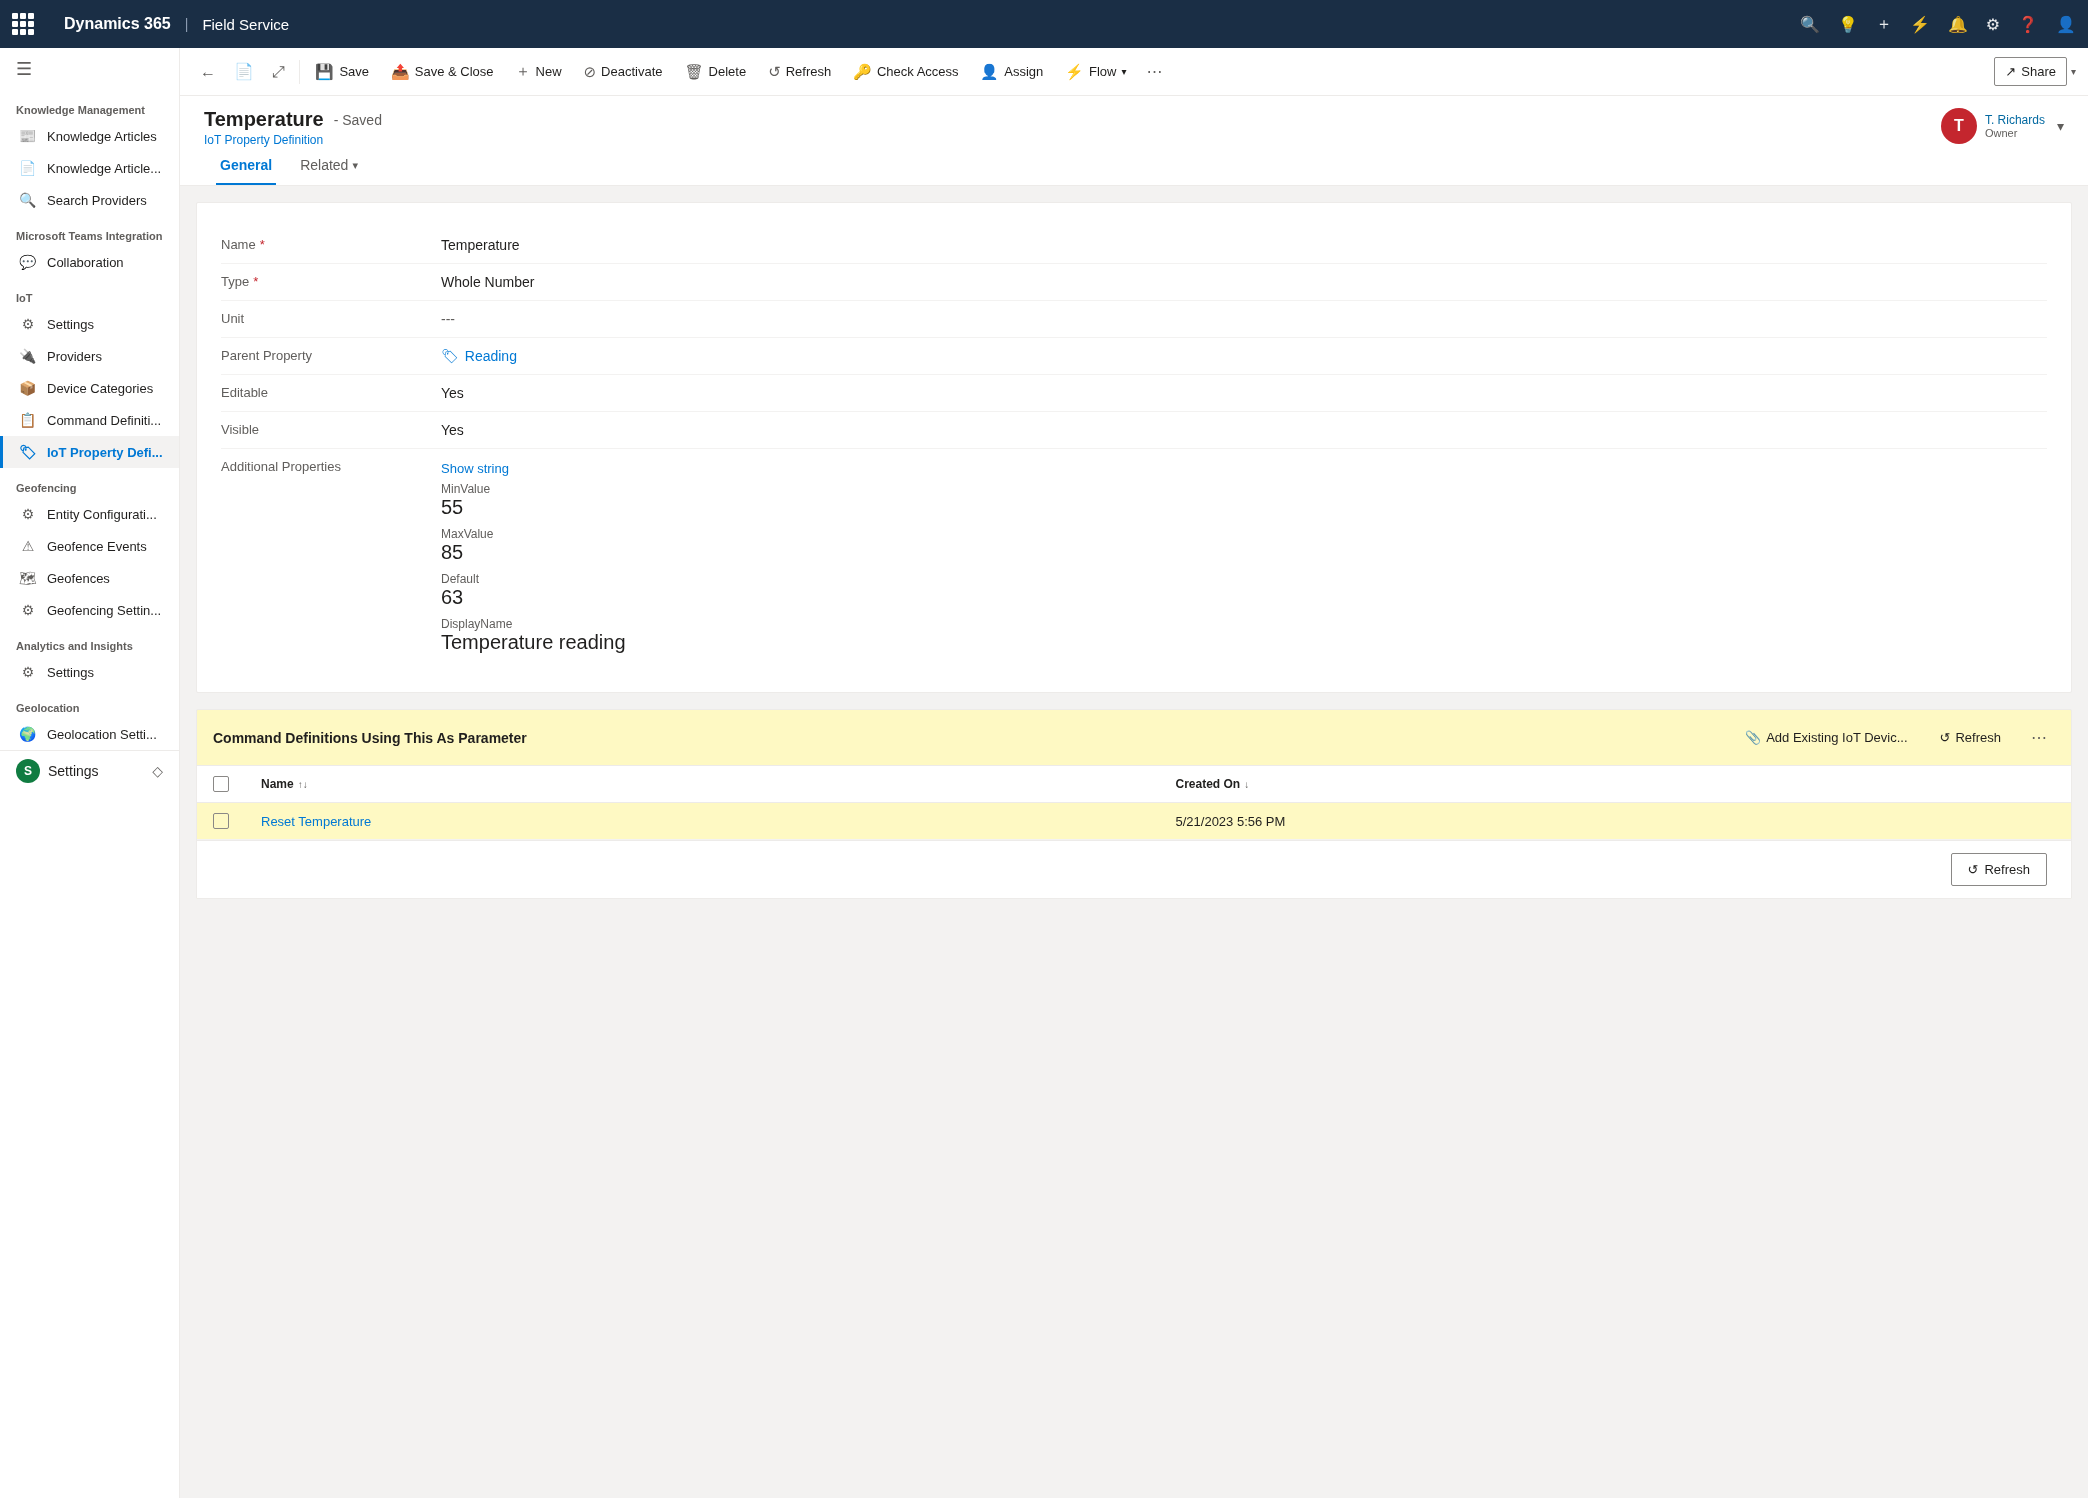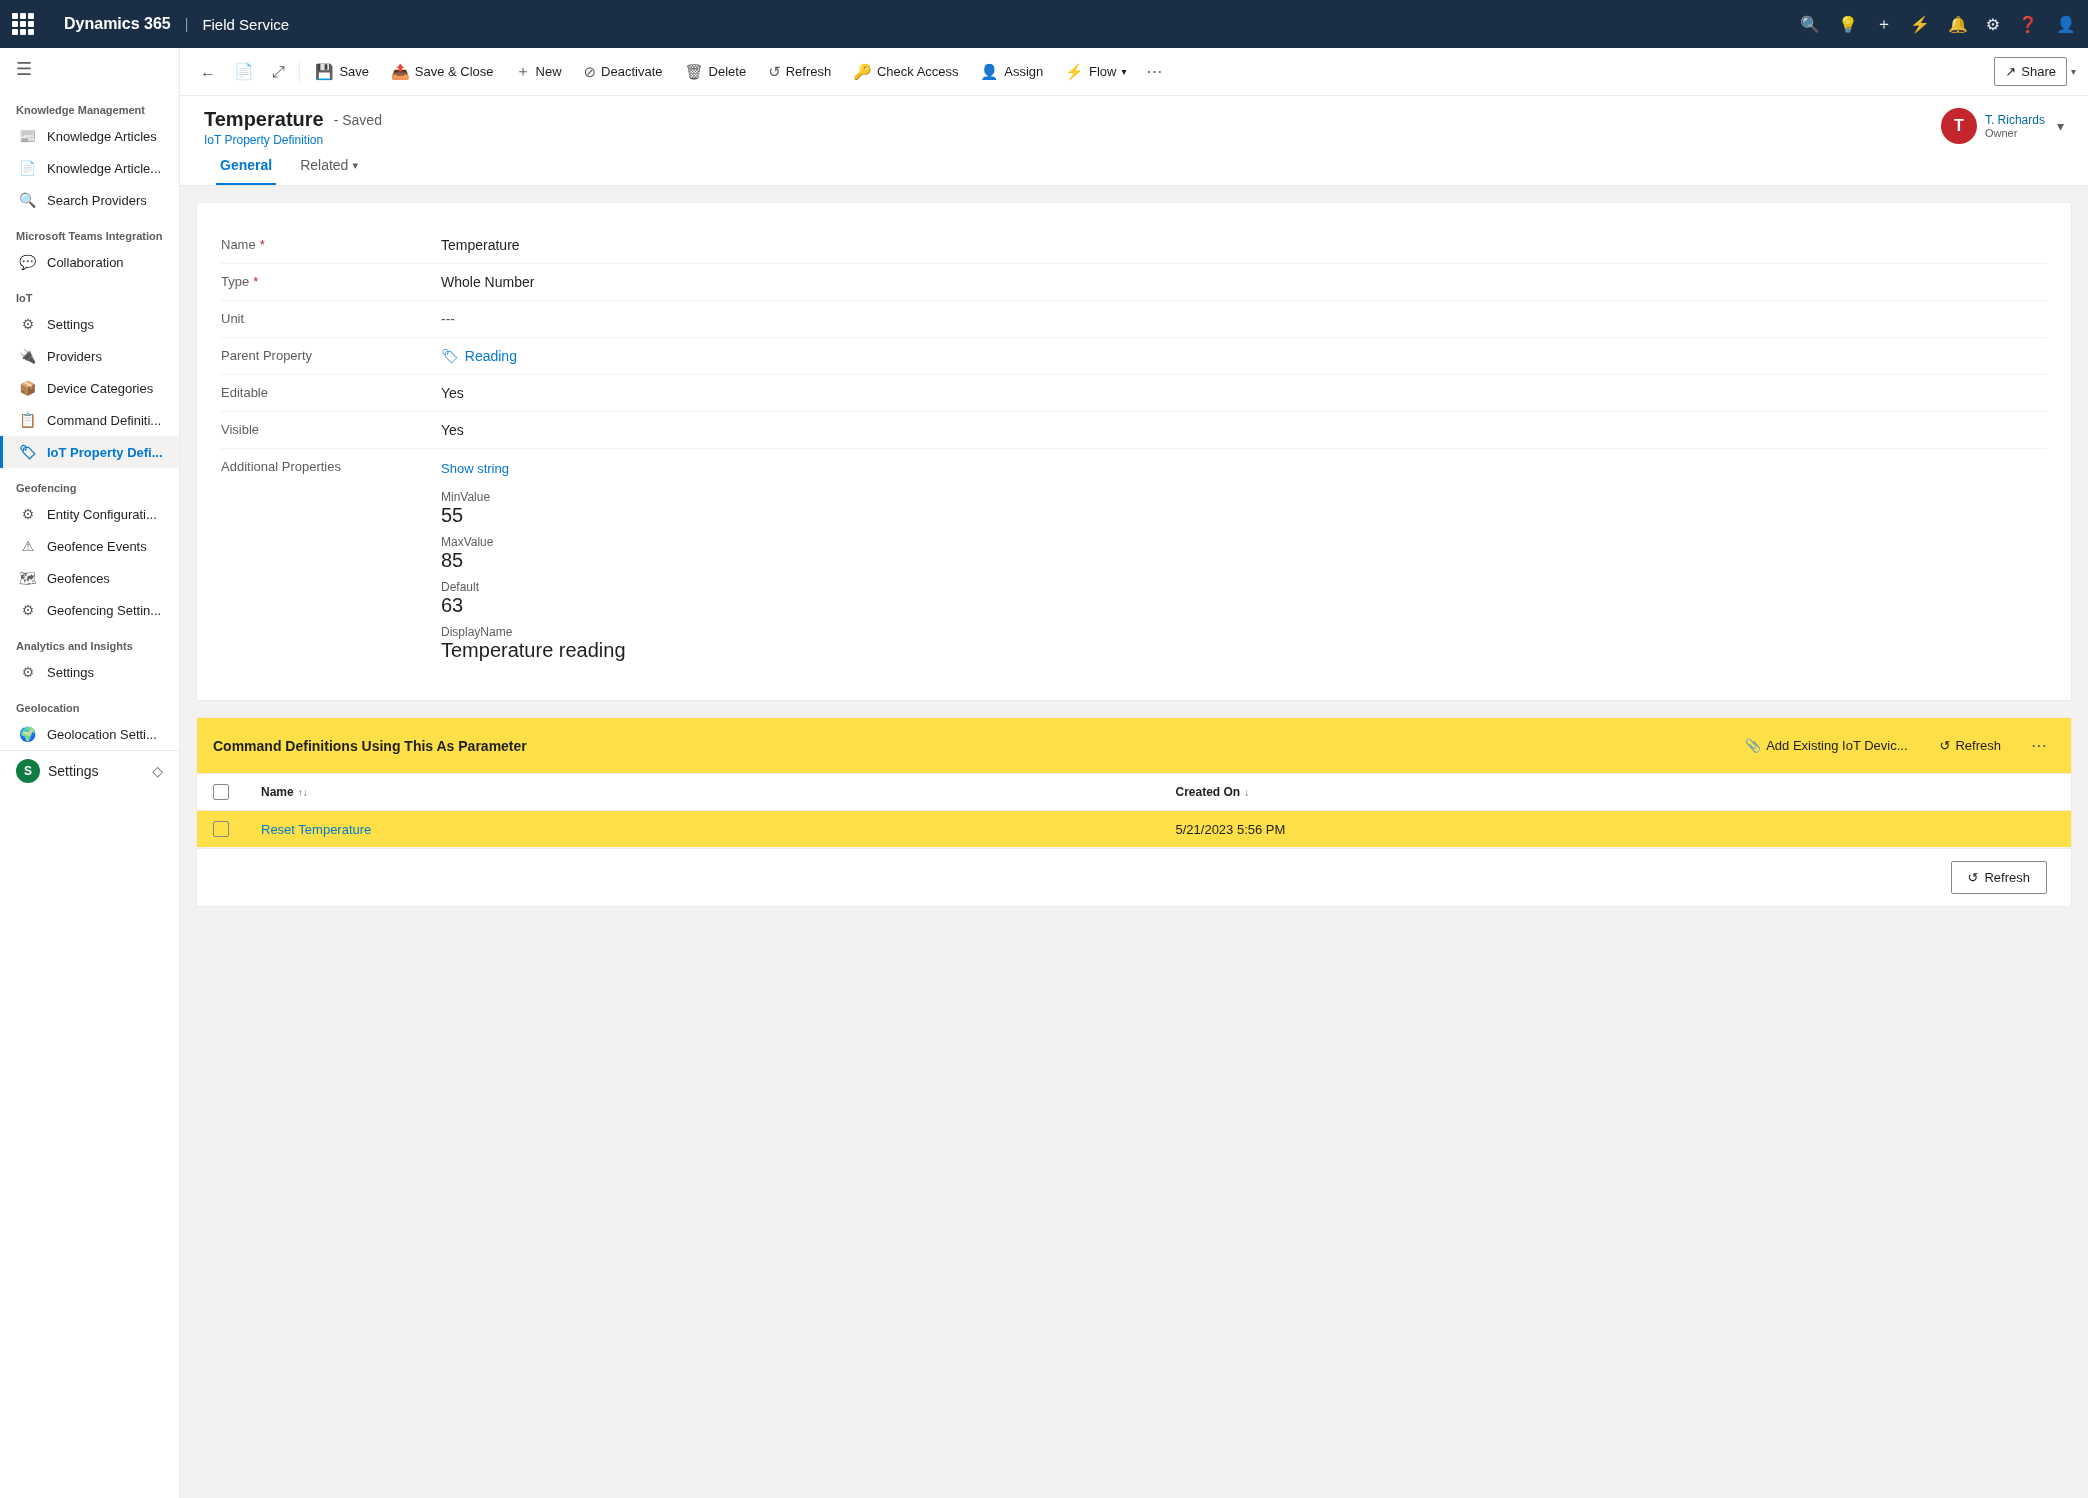--- a/index.html
+++ b/index.html
@@ -204,21 +204,21 @@
       padding: 2px 0;
       text-align: left;
     }
     .additional-inner { }
     .additional-sub-row { padding: 4px 0; }
     .additional-sub-label { font-size: 12px; color: #605e5c; }
     .additional-sub-value { font-size: 20px; color: #201f1e; font-weight: 500; }
 
     
     .cmd-section {
-      background: #fde047;
+      background: #fef9c3;
       border: 1px solid #edebe9;
       border-radius: 2px;
     }
     .cmd-header {
       display: flex;
       align-items: center;
       padding: 12px 16px;
       border-bottom: 1px solid #edebe9;
       gap: 12px;
     }
@@ -527,21 +527,21 @@
           </div>
           <div class="form-value">Yes</div>
         </div>
 
         <div class="additional-props-row">
           <div class="form-label">
             <span>Additional Properties</span>
           </div>
           <div class="additional-inner">
             <button class="show-string-btn">Show string</button>
-            <div style="margin-top: 8px;">
+            <div style="margin-top: 0;">
               <div class="additional-sub-row">
                 <div class="additional-sub-label">MinValue</div>
                 <div class="additional-sub-value">55</div>
               </div>
               <div class="additional-sub-row">
                 <div class="additional-sub-label">MaxValue</div>
                 <div class="additional-sub-value">85</div>
               </div>
               <div class="additional-sub-row">
                 <div class="additional-sub-label">Default</div>

